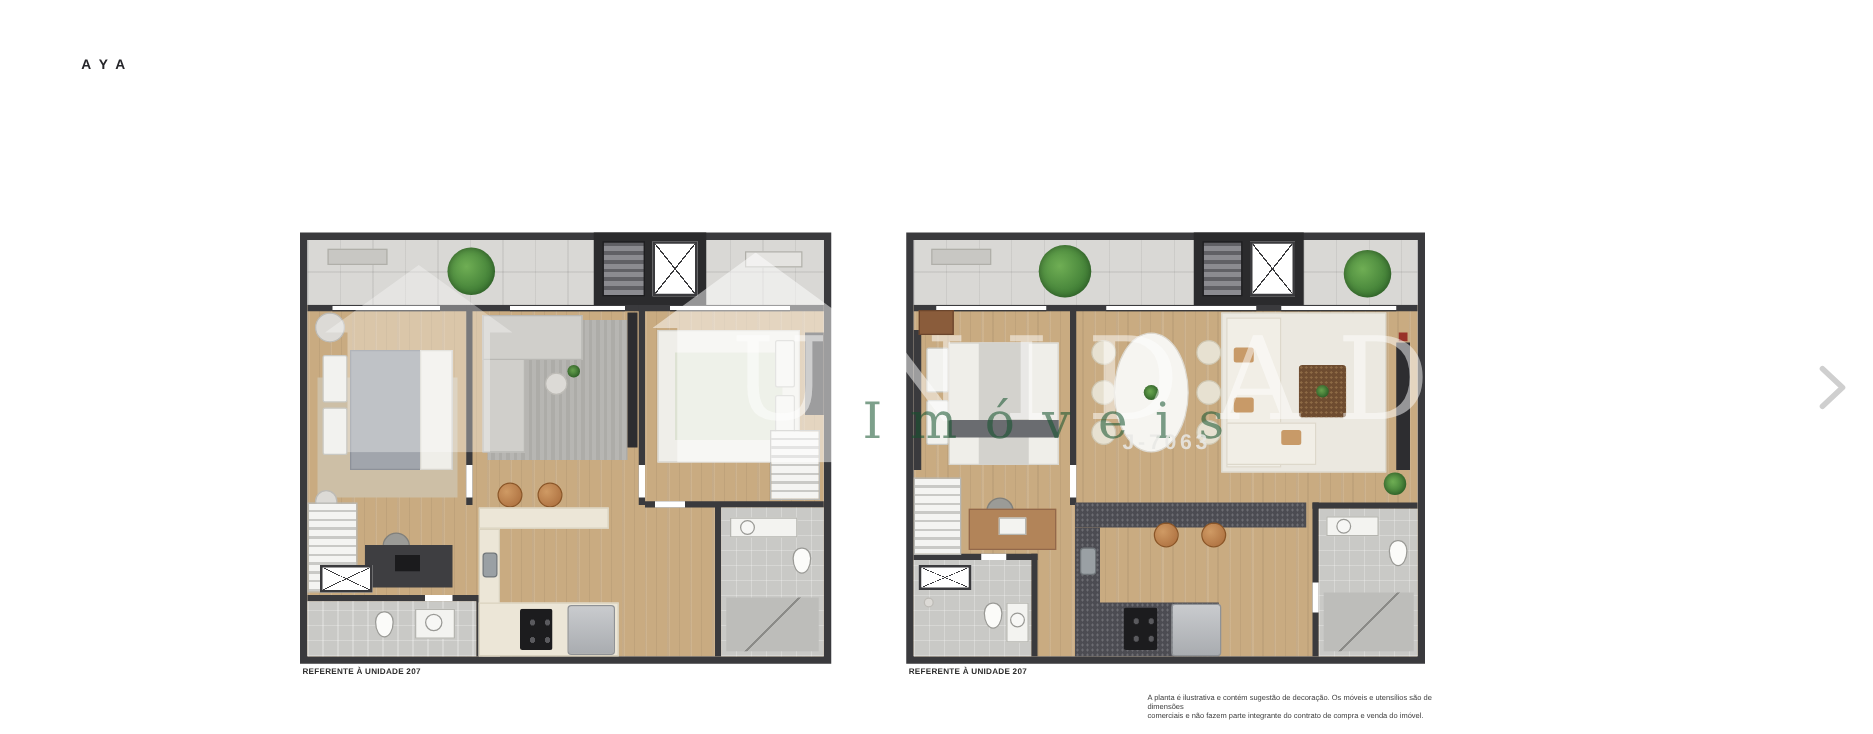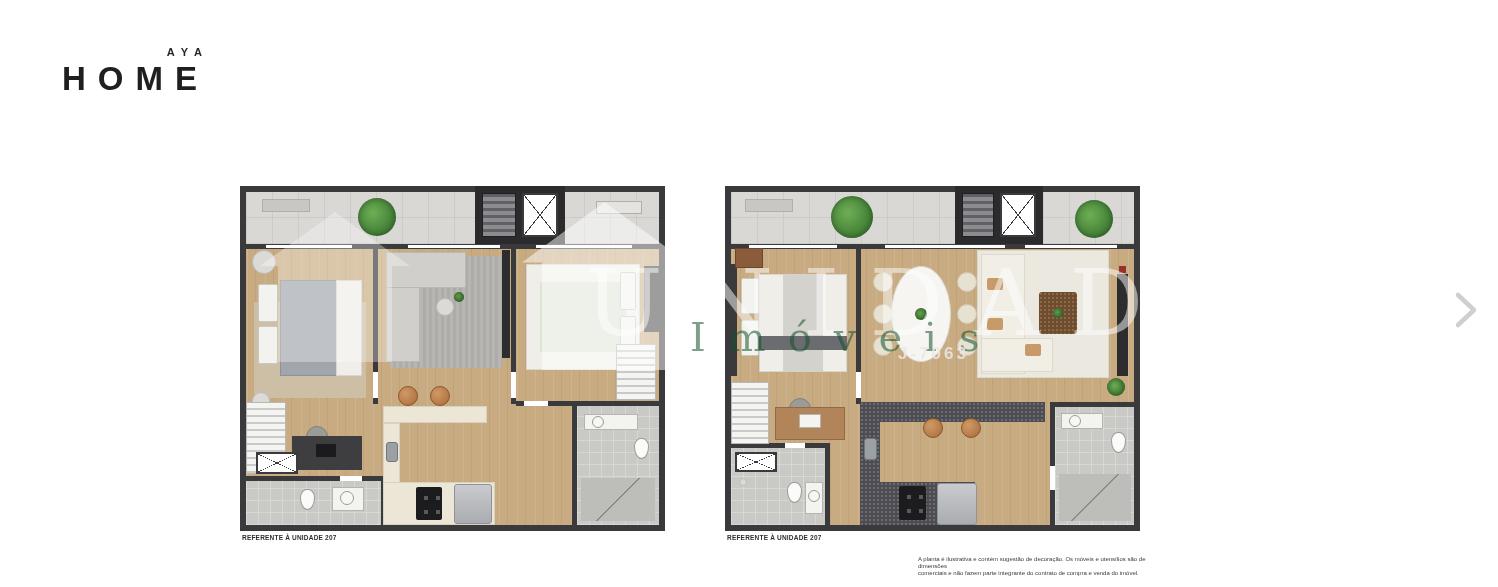--- a/index.html
+++ b/index.html
@@ -84,21 +84,20 @@
 
   .carousel-next{position:absolute;left:1452px;top:290px;width:30px;height:40px;cursor:pointer;}
 </style>
 </head>
 <body>
 
 <div class="page">
 
   <div class="brand">
     <div class="brand-aya">AYA</div>
-    <div class="brand-home">HOME</div>
   </div>
 
   <div class="plan-title title-right">
   </div>
 
   <div class="plan" style="left:240px;top:186px;width:425px;height:345px;">
 
     <div class="abs wood" style="left:0;top:52px;width:413px;height:281px;"></div>
     <div class="abs tile" style="left:0;top:0;width:413px;height:52px;"></div>
     <div class="abs bench" style="left:16px;top:7px;width:48px;height:13px;"></div>

